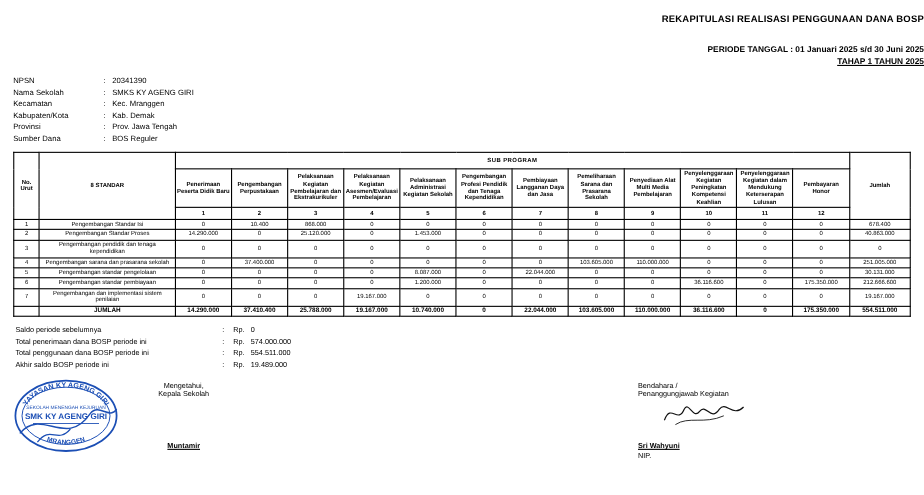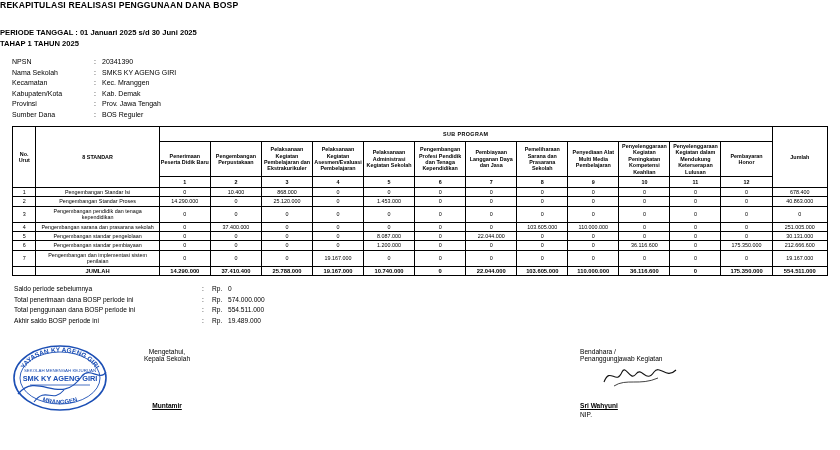--- a/index.html
+++ b/index.html
@@ -15,36 +15,38 @@
     overflow: hidden;
   }
   .page {
     position: relative;
     width: 840px;
     height: 450px;
     padding: 0;
     box-sizing: border-box;
   }
   .title-block {
-    text-align: left;
+    text-align: right;
+    padding-top: 12px;
   }
   .title-line1 {
     font-size: 8.6px;
     font-weight: bold;
     letter-spacing: 0.2px;
   }
   .title-line2 {
     font-size: 7.6px;
     font-weight: bold;
     margin-top: 18px;
   }
   .title-line3 {
     font-size: 7.6px;
     font-weight: bold;
     margin-top: 2px;
+    text-decoration: underline;
   }
   .meta {
     margin: 9px 0 0 12px;
     font-size: 7px;
   }
   .meta-row {
     display: flex;
     line-height: 10.5px;
   }
   .meta-label {

